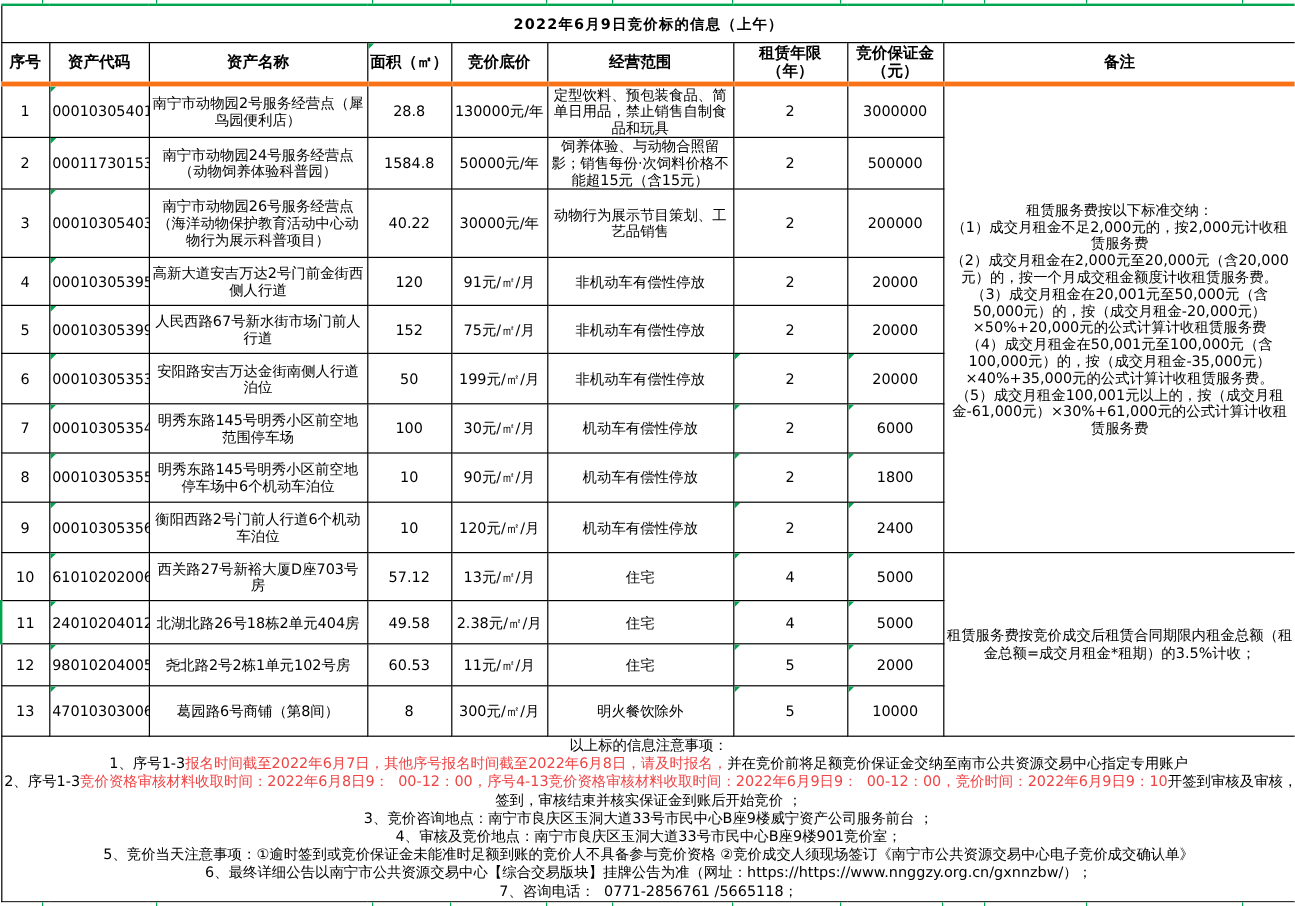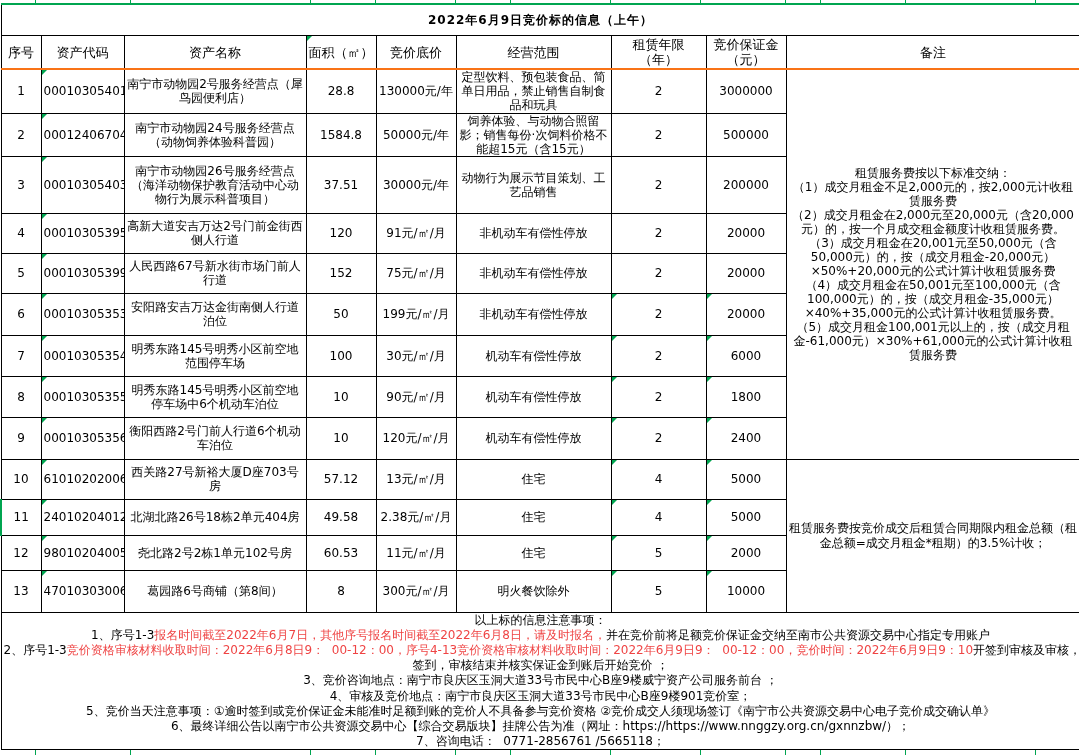--- a/index.html
+++ b/index.html
@@ -12,22 +12,22 @@
       linear-gradient(#00A550,#00A550),linear-gradient(#00A550,#00A550),linear-gradient(#00A550,#00A550);
     background-size:1px 100%;
     background-position:35px 0,130px 0,310px 0,375px 0,455px 0,510px 0,610px 0,700px 0,785px 0,820px 0,905px 0,1035px 0;}
   .strip-top{height:3px;}
   .strip-bottom{height:7px;}
   table.main{border-collapse:collapse;table-layout:fixed;width:1079px;
              border-top:2px solid #00A550;padding-left:19px;}
   table.main td{border:1px solid #000;text-align:center;vertical-align:middle;
                 font-size:12px;line-height:14px;padding:0 2px;position:relative;overflow:hidden;}
   td.title-cell{font-size:21px;font-weight:bold;height:30px;letter-spacing:1px;}
-  tr.header-row td{font-weight:normal;font-size:13px;line-height:15px;height:32px;
-                   border-bottom:2px solid #f97316;}
+  tr.header-row td{font-weight:bold;font-size:13px;line-height:15px;height:32px;
+                   border-bottom:4px solid #f97316;}
   td.name{line-height:13px;}
   td.scope{font-size:11px;line-height:12px;}
   td.tri::before{content:"";position:absolute;top:0;left:0;width:0;height:0;
                  border-top:5px solid #00A550;border-right:5px solid transparent;}
   tr.green-left td:first-child{border-left:2px solid #00A550;}
   td.remark{text-align:left;vertical-align:middle;font-size:12px;line-height:16.5px;
             white-space:pre-wrap;padding:0 5px;}
   td.remark.center{text-align:center;line-height:15px;}
   td.notes-cell{text-align:left;vertical-align:top;padding:3px 6px;height:133px;border-radius:18px;}
   .note-line{font-size:12px;line-height:15.2px;white-space:pre;}
@@ -77,33 +77,33 @@
           <td>3000000</td>
           <td rowspan="9" class="remark">租赁服务费按以下标准交纳：
 （1）成交月租金不足2,000元的，按2,000元计收租赁服务费
 （2）成交月租金在2,000元至20,000元（含20,000元）的，按一个月成交租金额度计收租赁服务费。
 （3）成交月租金在20,001元至50,000元（含50,000元）的，按（成交月租金-20,000元）×50%+20,000元的公式计算计收租赁服务费
 （4）成交月租金在50,001元至100,000元（含100,000元）的，按（成交月租金-35,000元）×40%+35,000元的公式计算计收租赁服务费。
 （5）成交月租金100,001元以上的，按（成交月租金-61,000元）×30%+61,000元的公式计算计收租赁服务费</td>
         </tr>
         <tr style="height: 41px;">
           <td>2</td>
-          <td class="tri">00012406704</td>
+          <td class="tri">00011730153</td>
           <td class="name">南宁市动物园24号服务经营点（动物饲养体验科普园）</td>
           <td>1584.8</td>
           <td>50000元/年</td>
           <td class="scope">饲养体验、与动物合照留影；销售每份·次饲料价格不能超15元（含15元）</td>
           <td>2</td>
           <td>500000</td>
         </tr>
         <tr style="height: 57px;">
           <td>3</td>
           <td class="tri">00010305403</td>
           <td class="name">南宁市动物园26号服务经营点（海洋动物保护教育活动中心动物行为展示科普项目）</td>
-          <td>37.51</td>
+          <td>40.22</td>
           <td>30000元/年</td>
           <td class="scope">动物行为展示节目策划、工艺品销售</td>
           <td>2</td>
           <td>200000</td>
         </tr>
         <tr style="height: 40px;">
           <td>4</td>
           <td class="tri">00010305395</td>
           <td class="name">高新大道安吉万达2号门前金街西侧人行道</td>
           <td>120</td>

